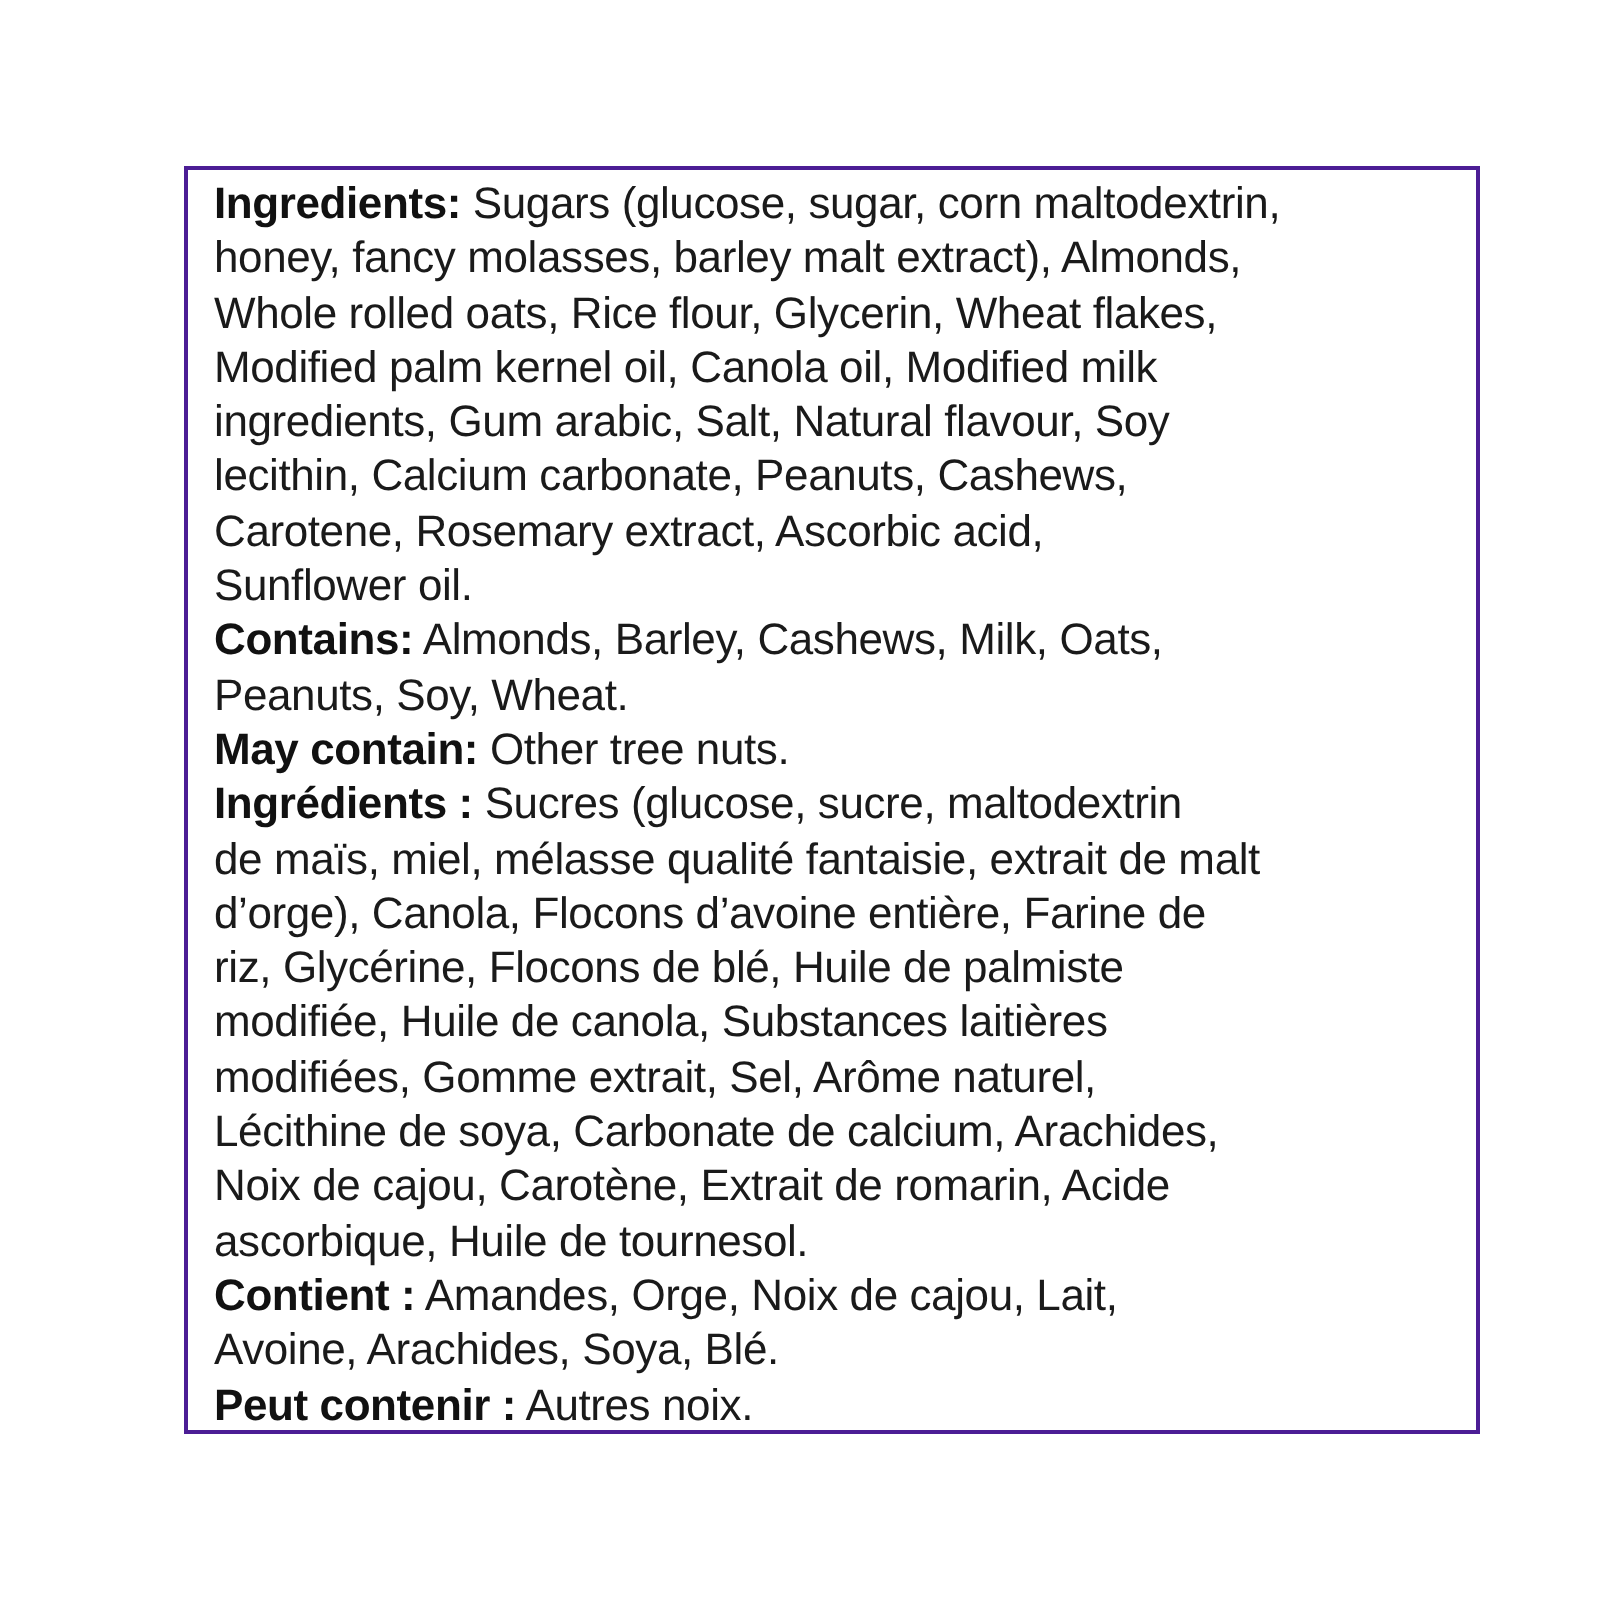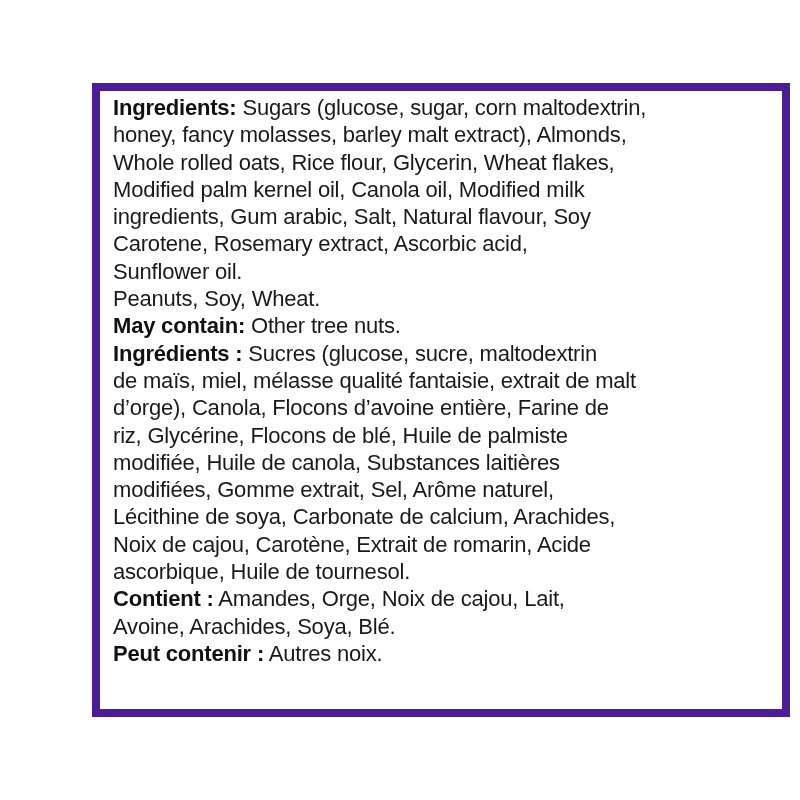--- a/index.html
+++ b/index.html
@@ -13,24 +13,24 @@
   .page {
     position: relative;
     width: 800px;
     height: 800px;
     background: #ffffff;
   }
   .label-box {
     position: absolute;
     left: 92px;
     top: 83px;
-    width: 698px;
+    width: 648px;
     height: 634px;
     box-sizing: border-box;
-    border: 8px solid #4c1d95;
+    border: 2px solid #4c1d95;
     background: #ffffff;
     padding: 3px 8px 0 13px;
     overflow: hidden;
   }
   .line {
     font-size: 22px;
     line-height: 27.3px;
     color: #1a1a1a;
     white-space: nowrap;
     letter-spacing: -0.2px;
@@ -44,22 +44,24 @@
 <body>
 
 <div class="page">
   <div class="label-box">
 
   <div class="line"><b>Ingredients:</b><span> Sugars (glucose, sugar, corn maltodextrin,</span></div>
       <div class="line"><span>honey, fancy molasses, barley malt extract), Almonds,</span></div>
       <div class="line"><span>Whole rolled oats, Rice flour, Glycerin, Wheat flakes,</span></div>
       <div class="line"><span>Modified palm kernel oil, Canola oil, Modified milk</span></div>
       <div class="line"><span>ingredients, Gum arabic, Salt, Natural flavour, Soy</span></div>
+      <div class="line"><span>lecithin, Calcium carbonate, Peanuts, Cashews,</span></div>
       <div class="line"><span>Carotene, Rosemary extract, Ascorbic acid,</span></div>
       <div class="line"><span>Sunflower oil.</span></div>
+      <div class="line"><b>Contains:</b><span> Almonds, Barley, Cashews, Milk, Oats,</span></div>
       <div class="line"><span>Peanuts, Soy, Wheat.</span></div>
       <div class="line"><b>May contain:</b><span> Other tree nuts.</span></div>
       <div class="line"><b>Ingrédients :</b><span> Sucres (glucose, sucre, maltodextrin</span></div>
       <div class="line"><span>de maïs, miel, mélasse qualité fantaisie, extrait de malt</span></div>
       <div class="line"><span>d’orge), Canola, Flocons d’avoine entière, Farine de</span></div>
       <div class="line"><span>riz, Glycérine, Flocons de blé, Huile de palmiste</span></div>
       <div class="line"><span>modifiée, Huile de canola, Substances laitières</span></div>
       <div class="line"><span>modifiées, Gomme extrait, Sel, Arôme naturel,</span></div>
       <div class="line"><span>Lécithine de soya, Carbonate de calcium, Arachides,</span></div>
       <div class="line"><span>Noix de cajou, Carotène, Extrait de romarin, Acide</span></div>

